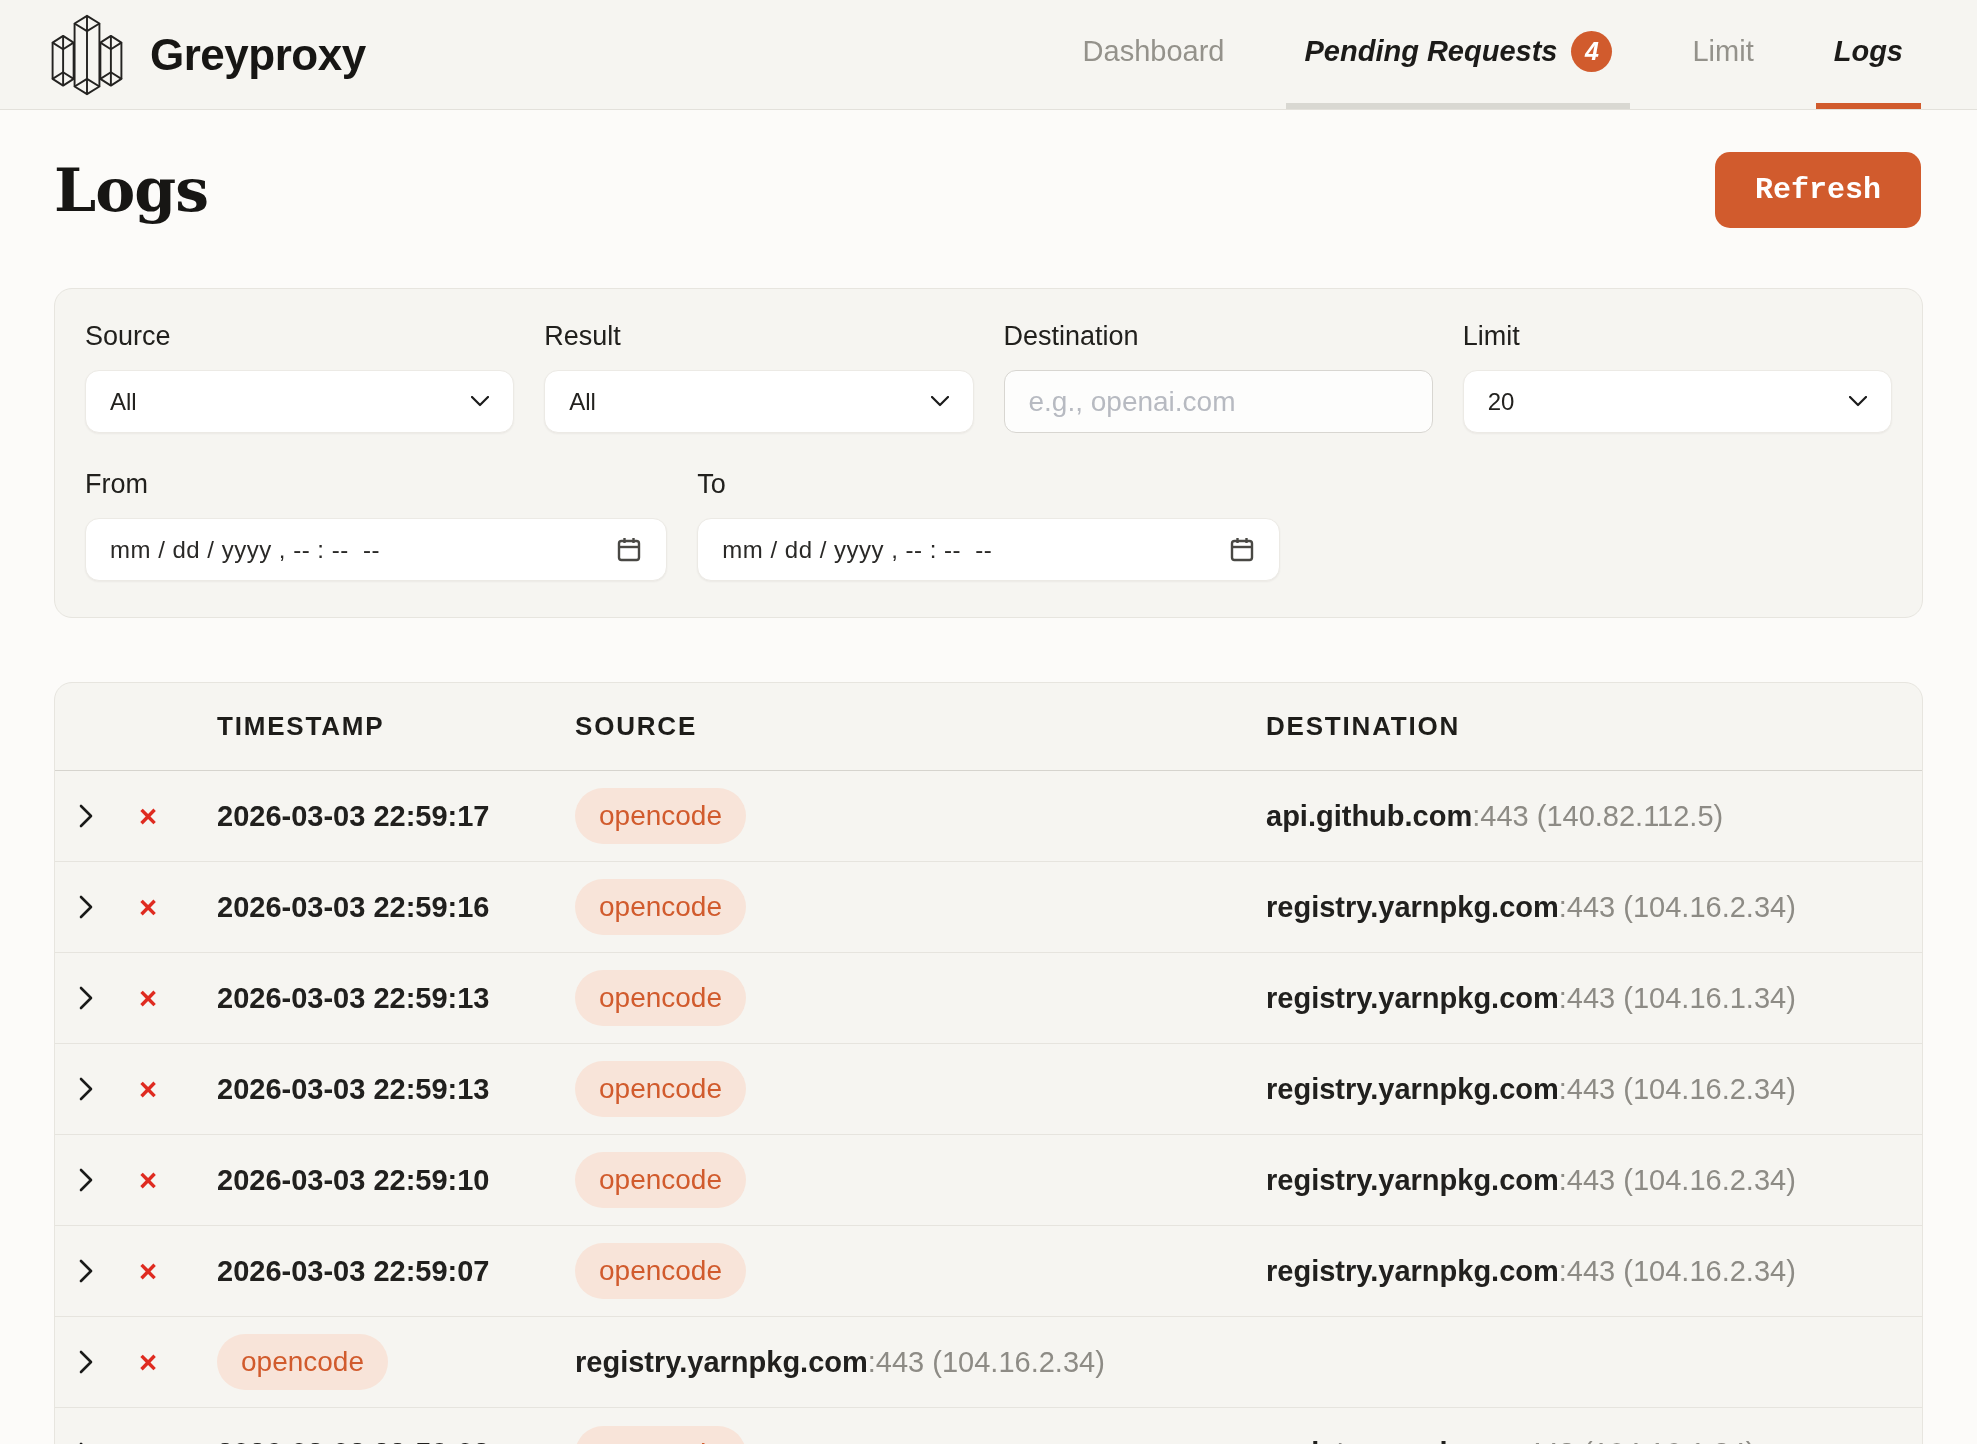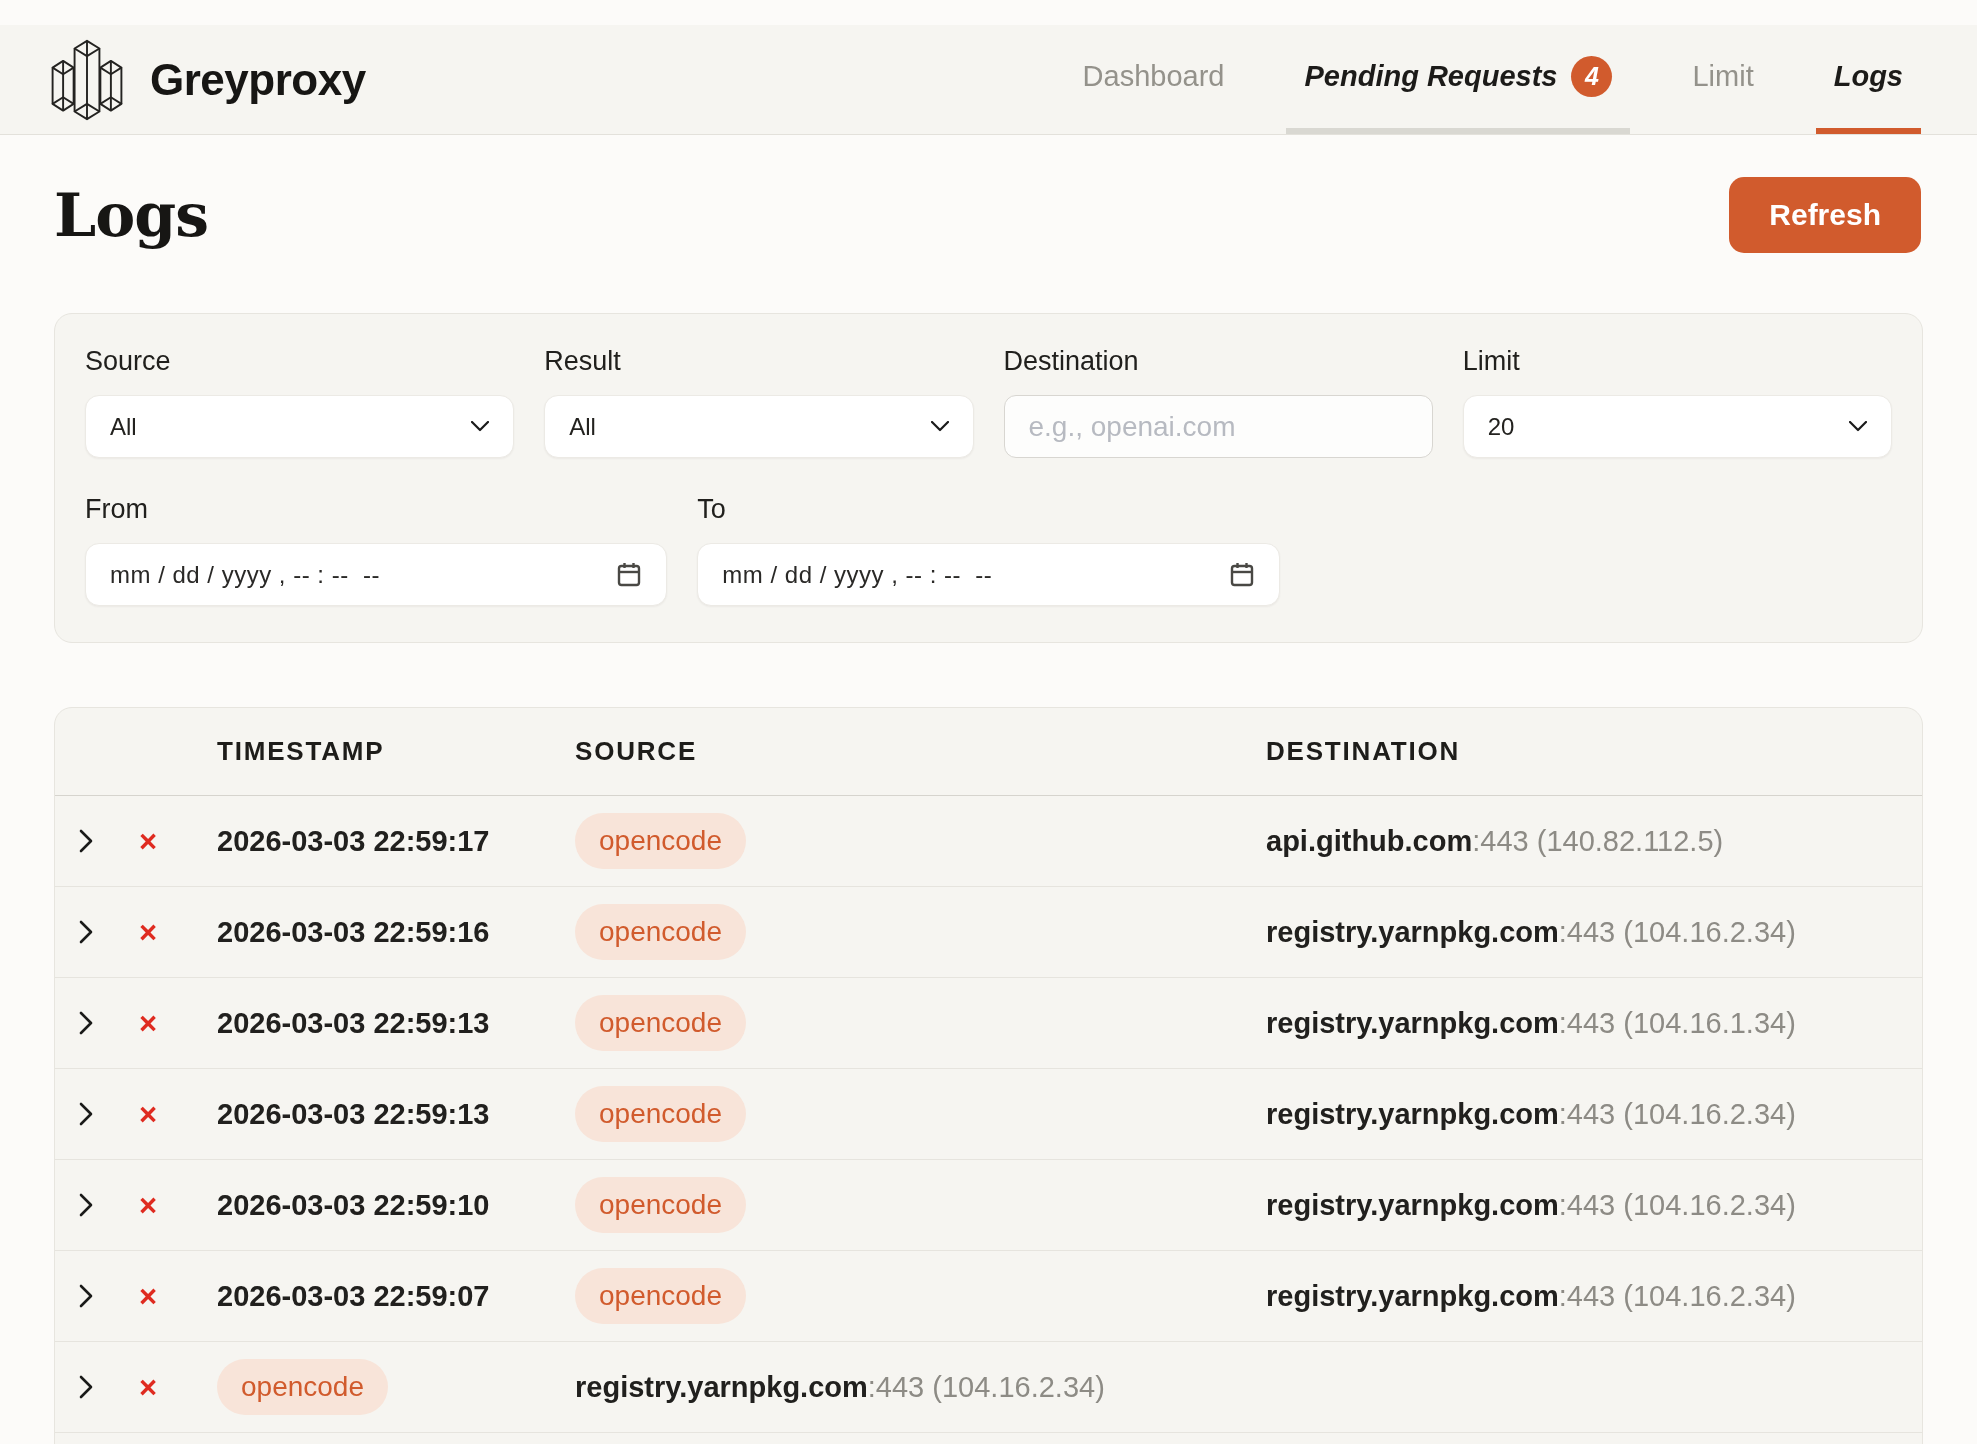--- a/index.html
+++ b/index.html
@@ -10,21 +10,20 @@
     font-family: "Liberation Sans", sans-serif;
     color: #1c1b19;
   }
 
   
   .app-header {
     height: 110px; background: #f6f5f1;
     border-bottom: 1px solid #e3e1db;
     display: flex; align-items: stretch;
     padding: 0 56px 0 44px;
-    margin-top: 25px;
   }
   .brand { display: flex; align-items: center; gap: 20px; }
   .brand svg { display: block; }
   .brand-name { font-size: 44px; font-weight: 700; letter-spacing: -0.5px; color: #171614; }
 
   .nav { margin-left: auto; display: flex; align-items: stretch; gap: 44px; }
   .nav-tab {
     display: flex; align-items: center; gap: 14px;
     padding: 0 18px; font-size: 29px; font-weight: 500;
     color: #94928b; border-bottom: 6px solid transparent;
@@ -45,21 +44,21 @@
     display: flex; align-items: center; justify-content: space-between;
     padding: 0 56px 0 54px; margin-top: 42px;
   }
   .page-title {
     font-family: "DejaVu Serif", serif;
     font-size: 60px; font-weight: 700; letter-spacing: -1px;
     margin: 0; color: #171614;
   }
   .refresh-btn {
     background: #d15b2d; color: #ffffff; border: none;
-    font-family: Liberation Sans, sans-serif;
+    font-family: Liberation Mono, monospace;
     font-size: 30px; font-weight: 600;
     padding: 0 40px; height: 76px; border-radius: 15px; cursor: pointer;
   }
 
   
   .filters-card {
     margin: 60px 54px 0;
     background: #f6f5f1;
     border: 1px solid #e7e5df;
     border-radius: 18px;

